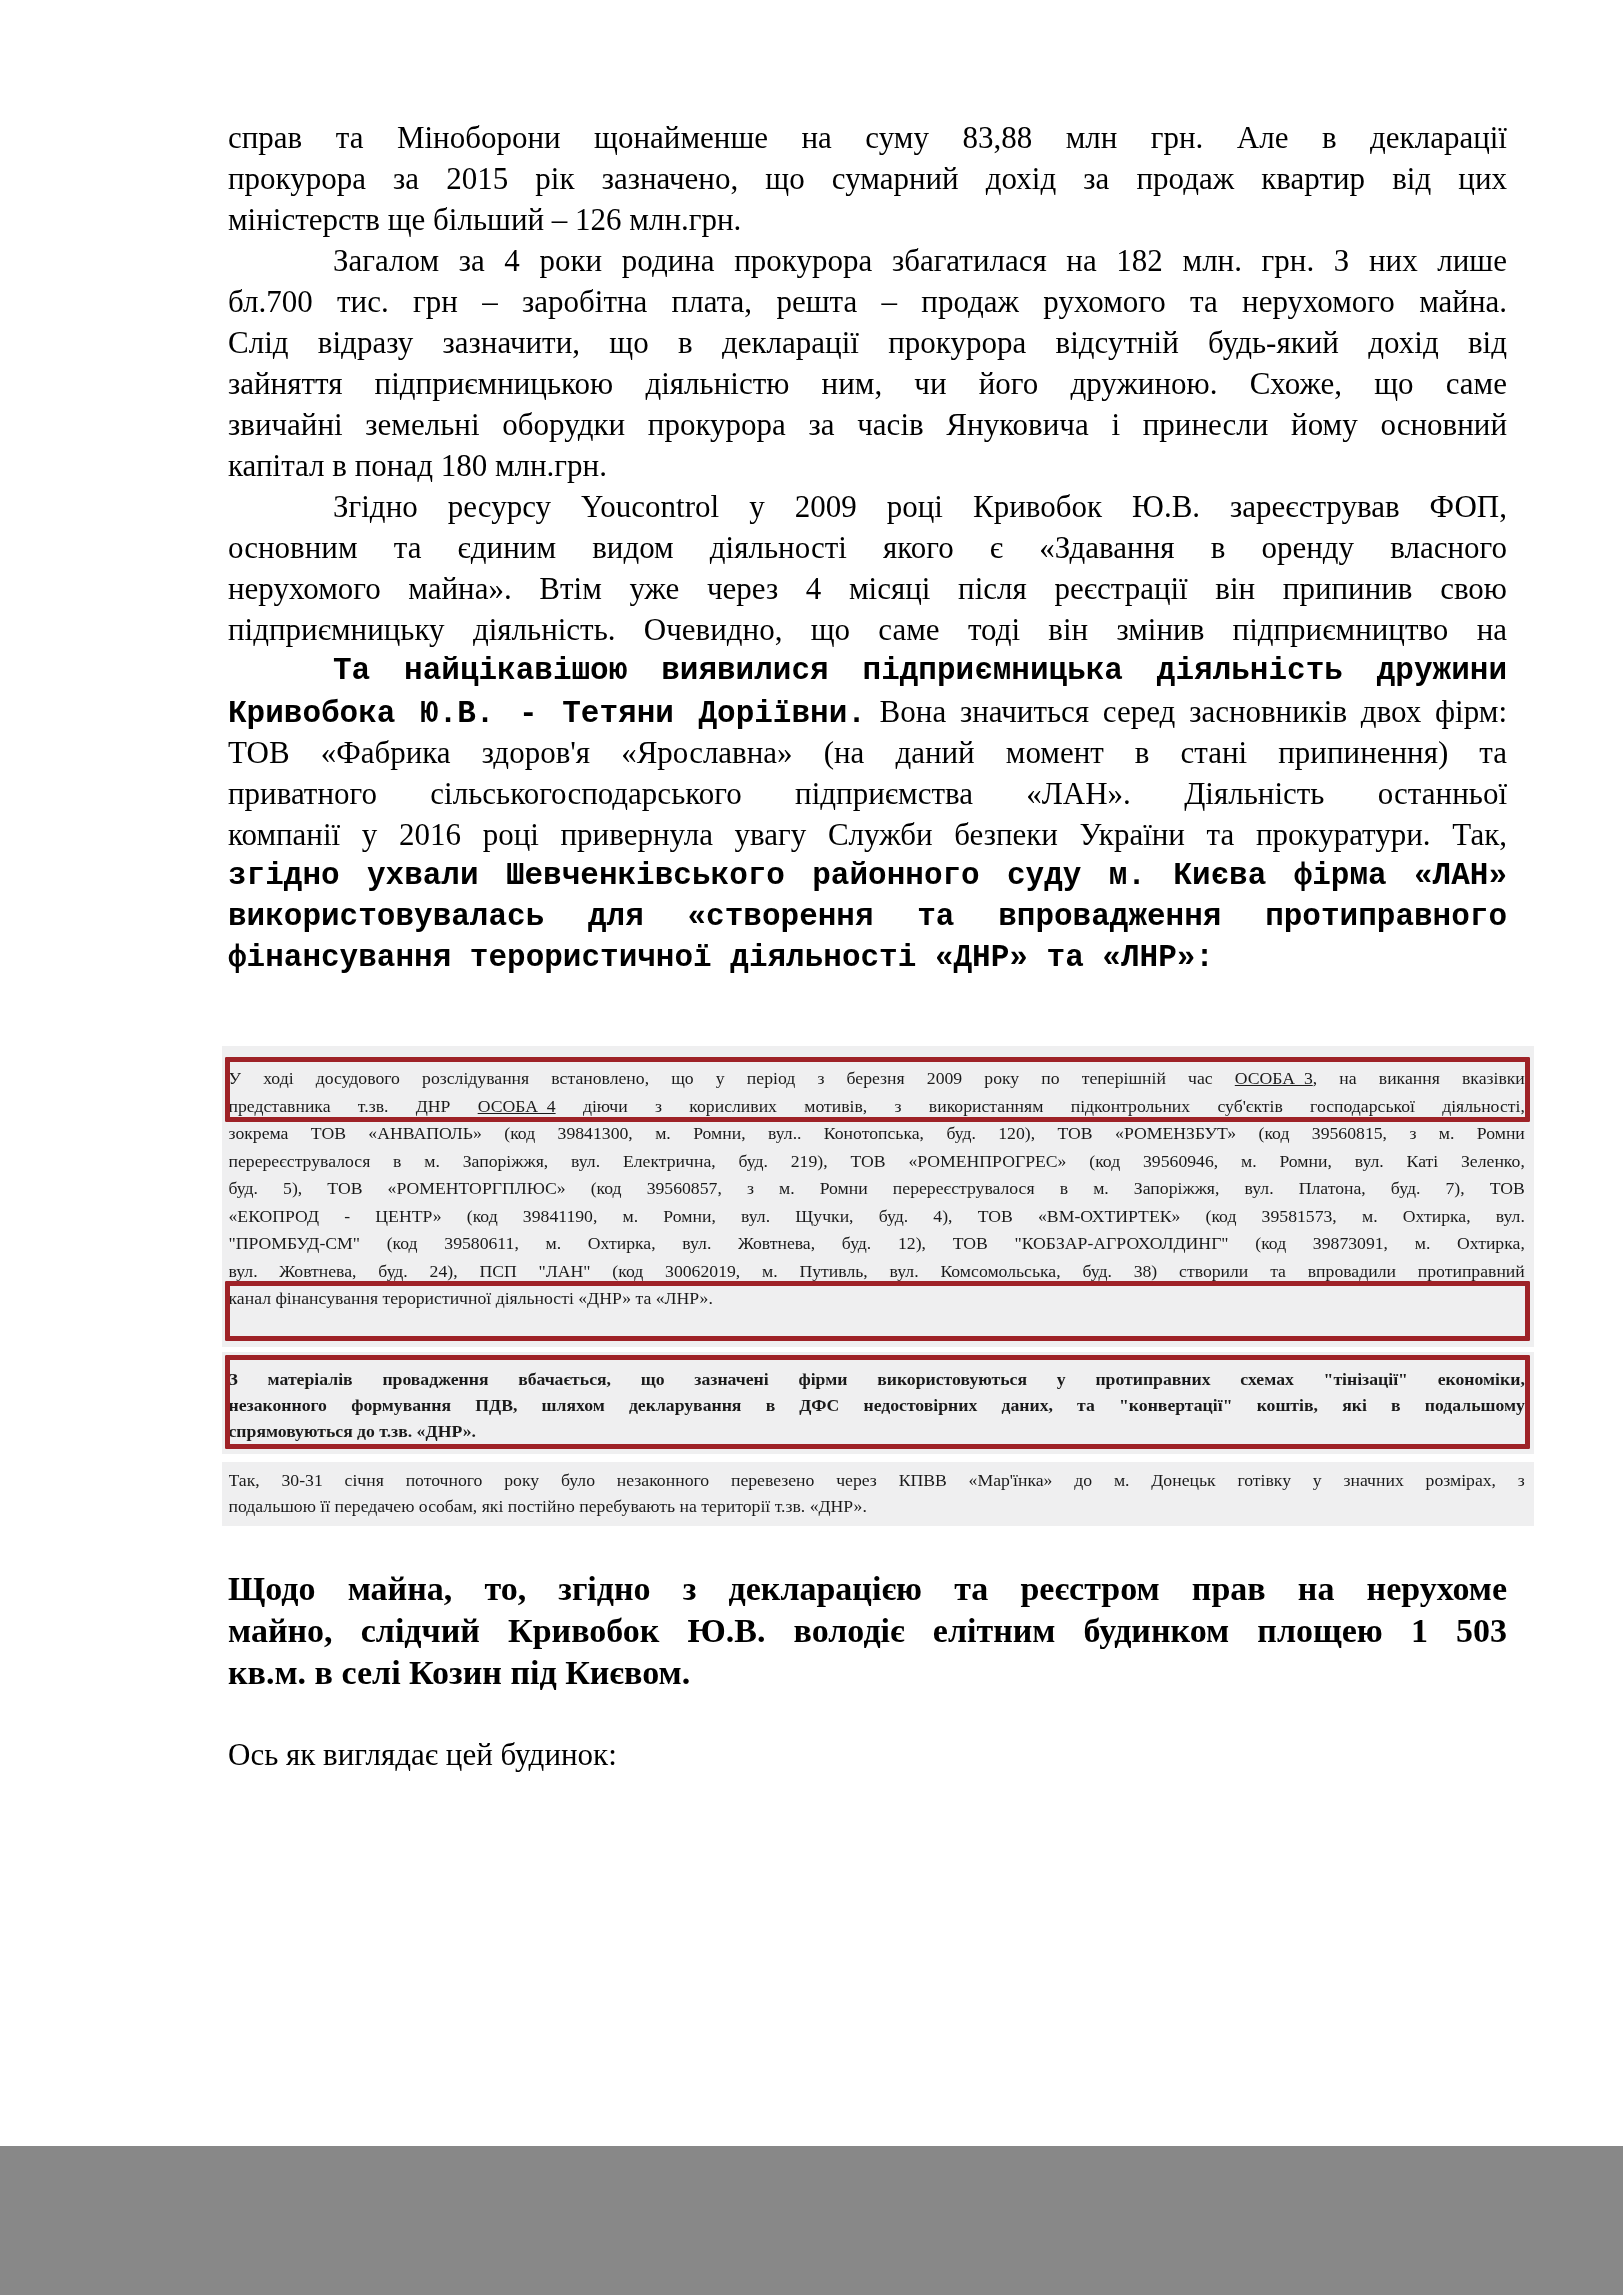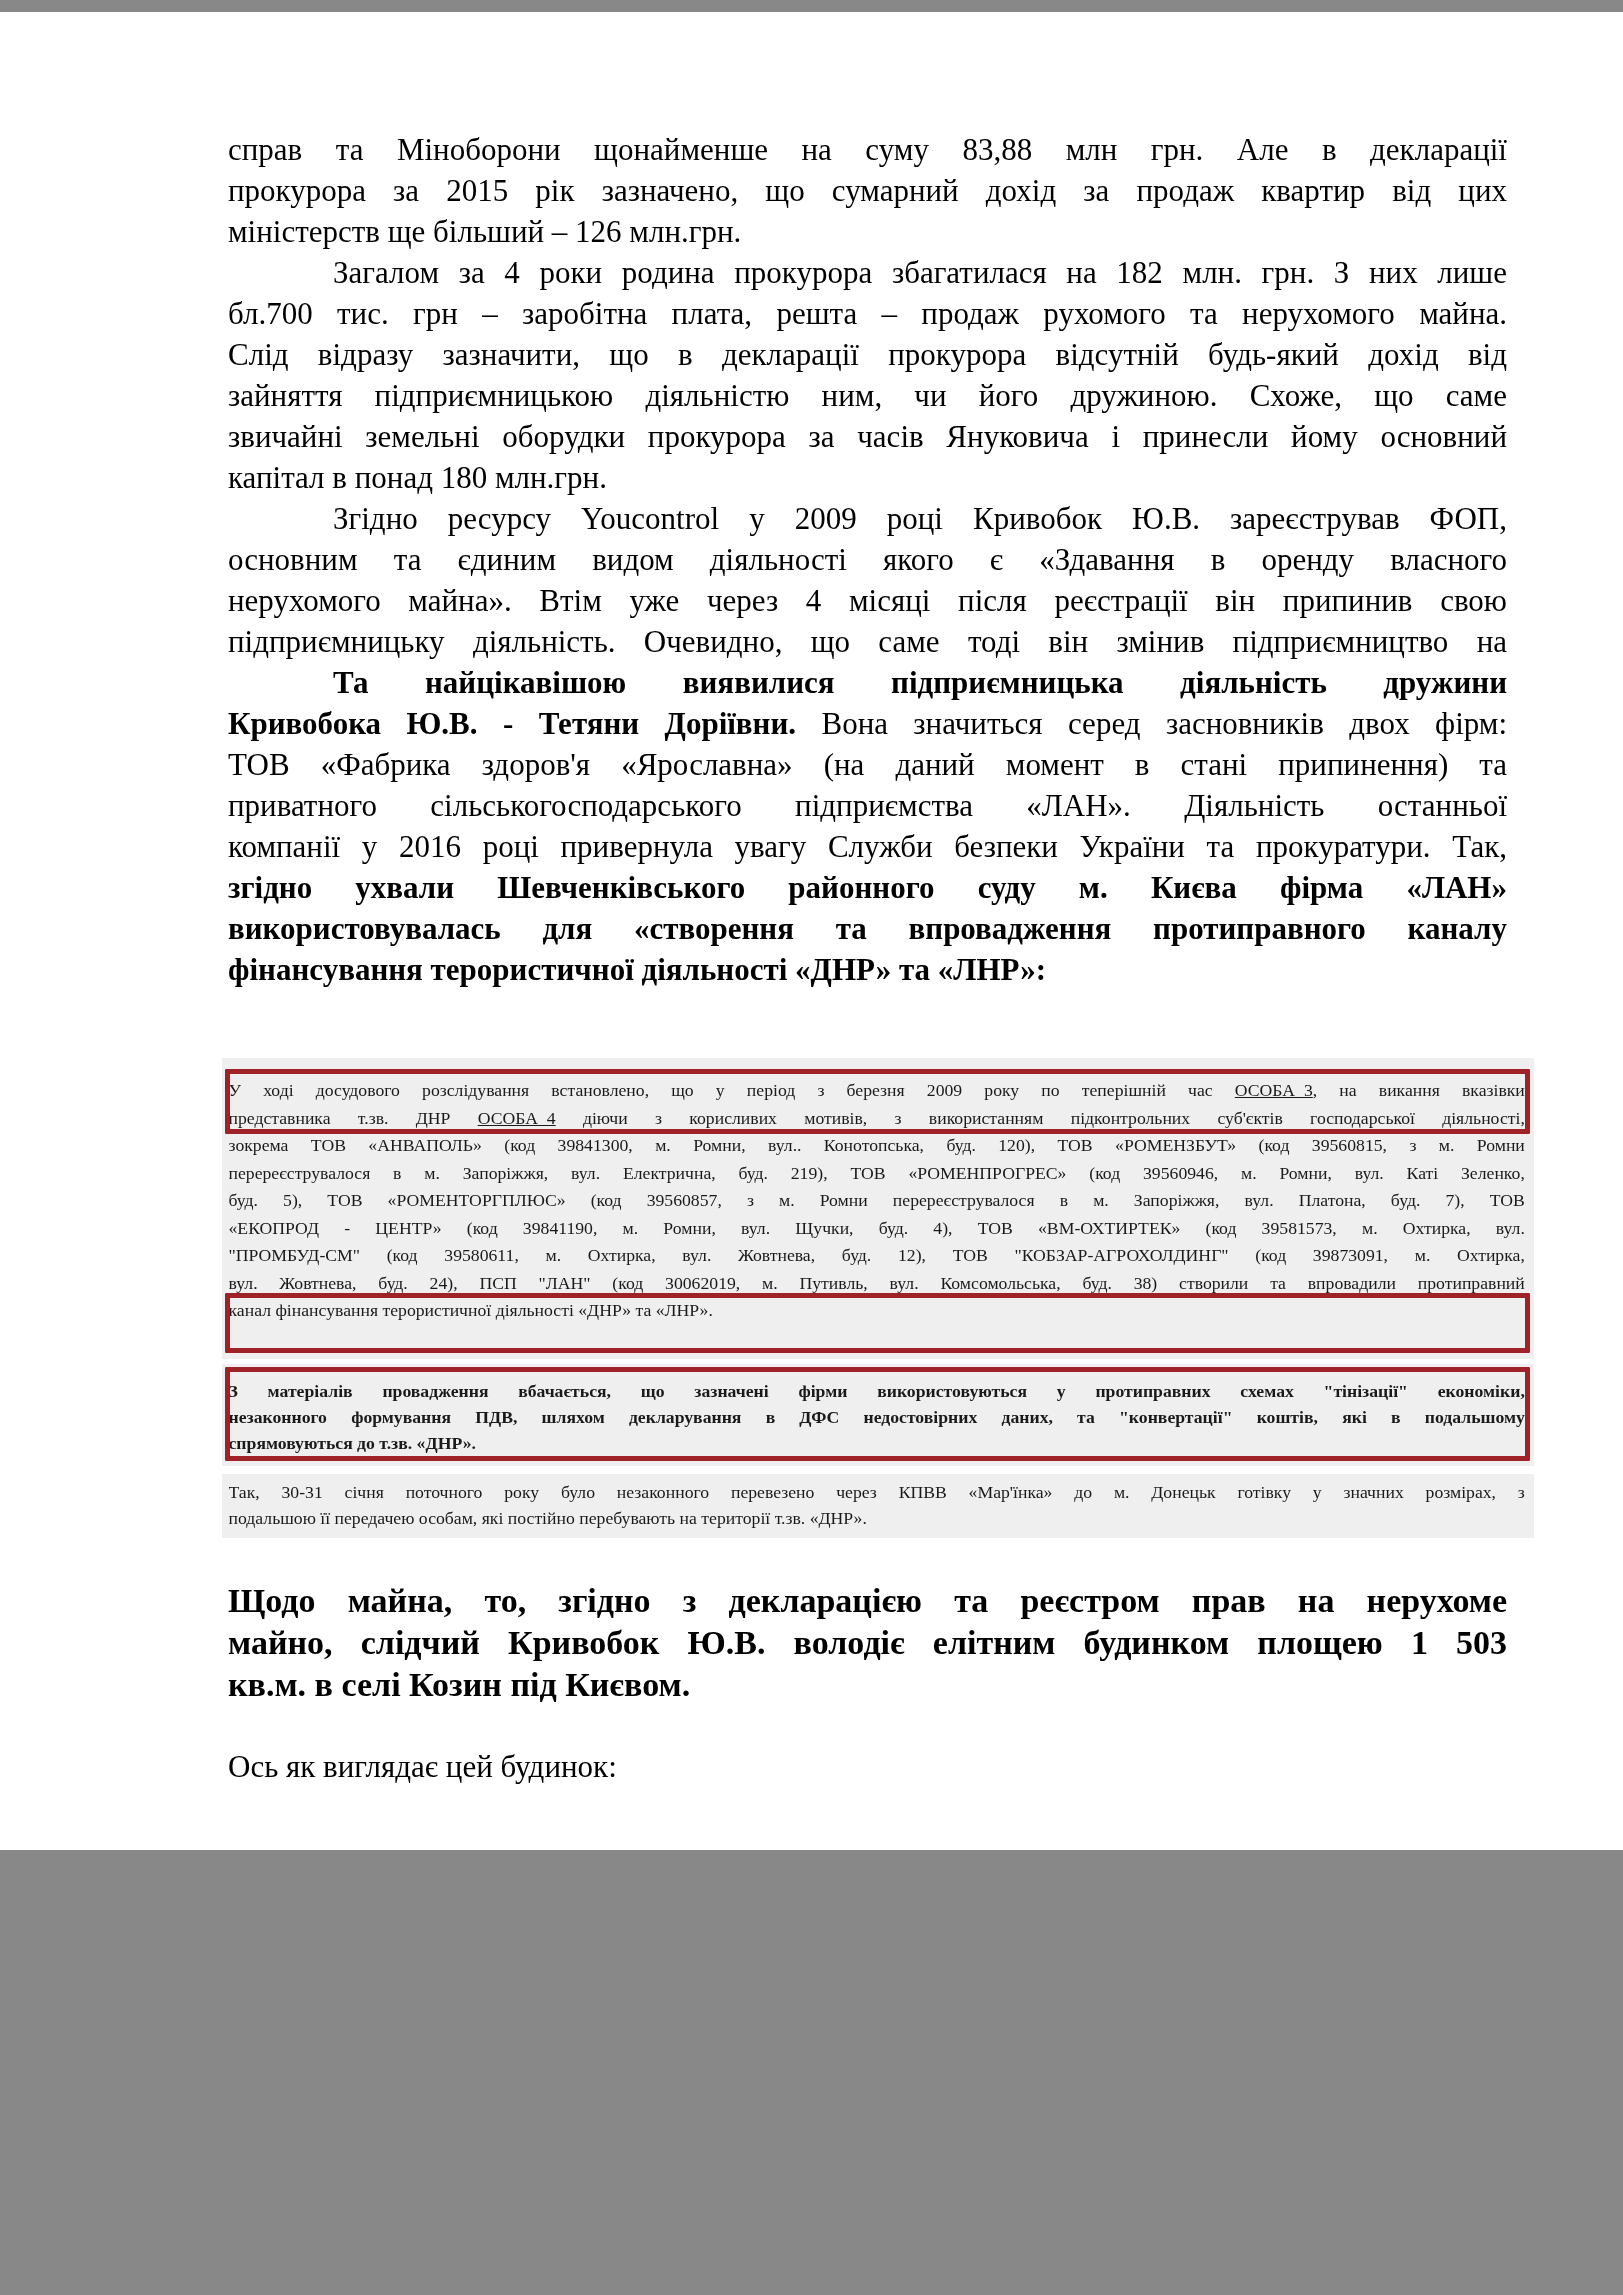--- a/index.html
+++ b/index.html
@@ -1,36 +1,35 @@
 <!DOCTYPE html>
 <html style="font-size:10.5px"><head>
 <meta charset="utf-8">
 <style>
   html,body{margin:0;padding:0;background:#888;}
   .page{
     position:relative;
-    width:1623px;height:1838px;
+    width:1623px;height:2146px;
     background:#ffffff;
     font-family:"Liberation Serif", serif;
     color:#000;
     overflow:hidden;
-    margin-top:12px;
   }
   
   .bodycol{
     position:absolute;left:228px;top:117px;width:1279px;
     font-size:31px;line-height:41px;
   }
   .ln{
     height:41px;overflow:hidden;
     text-align:justify;text-align-last:justify;
   }
   .ln.last{text-align-last:left;}
   .ln.indent{text-indent:105px;}
-  .bold{font-weight:bold;}
+  .bold{font-weight:bold;font-family:Liberation Mono, monospace;}
 
   
   .gray{
     position:absolute;left:222px;width:1312px;
     background:#efeff0;
   }
   .b1{top:1046px;height:301px;}
   .b2{top:1352px;height:102px;font-weight:bold;}
   .b3{top:1462px;height:64px;}
   .shottext{

